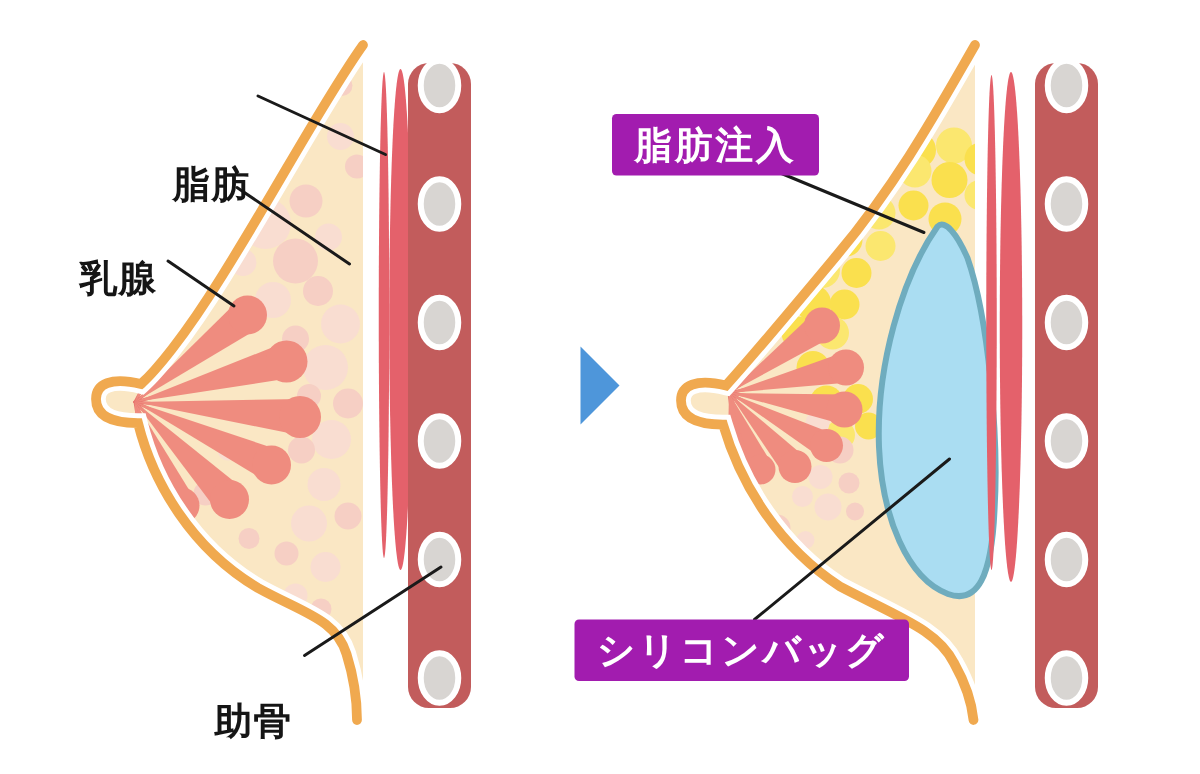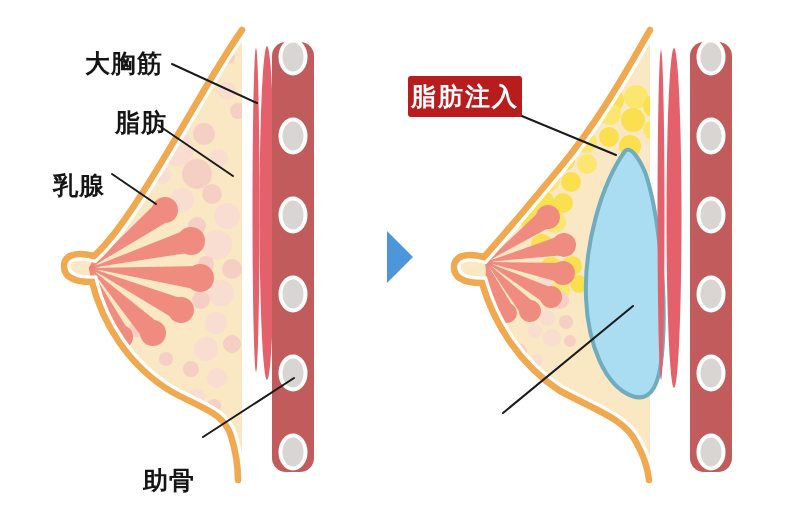--- a/index.html
+++ b/index.html
@@ -6,22 +6,22 @@
   .stage{
     position:relative;width:800px;height:516px;overflow:hidden;background:#ffffff;
     font-family:"DejaVu Sans","Liberation Sans",sans-serif;
   }
   .stage svg{position:absolute;left:0;top:0;}
   .lbl{
     position:absolute;font-weight:bold;font-size:25px;line-height:28px;
     color:#151515;letter-spacing:1px;white-space:nowrap;
   }
   .badge{
-    position:absolute;background:#b91c1c;color:#ffffff;font-weight:bold;
-    font-size:25px;line-height:29px;padding:6px 3px;border-radius:3px;
+    position:absolute;background:#a21caf;color:#ffffff;font-weight:bold;
+    font-size:25px;line-height:29px;padding:6px 15px;border-radius:3px;
     letter-spacing:2px;white-space:nowrap;
   }
   #lbl-pect{left:85px;top:50px;}
   #lbl-fat{left:103px;top:109px;margin-left:12px;}
   #lbl-gland{left:53px;top:172px;}
   #lbl-rib{left:143px;top:423px;margin-top:44px;}
   #badge-fatinj{left:408px;top:76px;}
   #badge-bag{left:383px;top:413px;}
 </style>
 </head>
@@ -244,20 +244,20 @@
       </g>
     </g>
 
     <g stroke="#1A1A1A" stroke-width="2" stroke-linecap="round">
       <line x1="517" y1="114" x2="616" y2="155"></line>
       <line x1="633" y1="306" x2="503" y2="413"></line>
     </g>
   </g>
 </svg>
 
-<div class="lbl" id="lbl-pect">大胸筋</div>
 <div class="lbl" id="lbl-fat">脂肪</div>
 <div class="lbl" id="lbl-gland">乳腺</div>
 <div class="lbl" id="lbl-rib">助骨</div>
 
 <div class="badge" id="badge-fatinj">脂肪注入</div>
+<div class="badge" id="badge-bag">シリコンバッグ</div>
 
 </div>
 
 </body></html>

